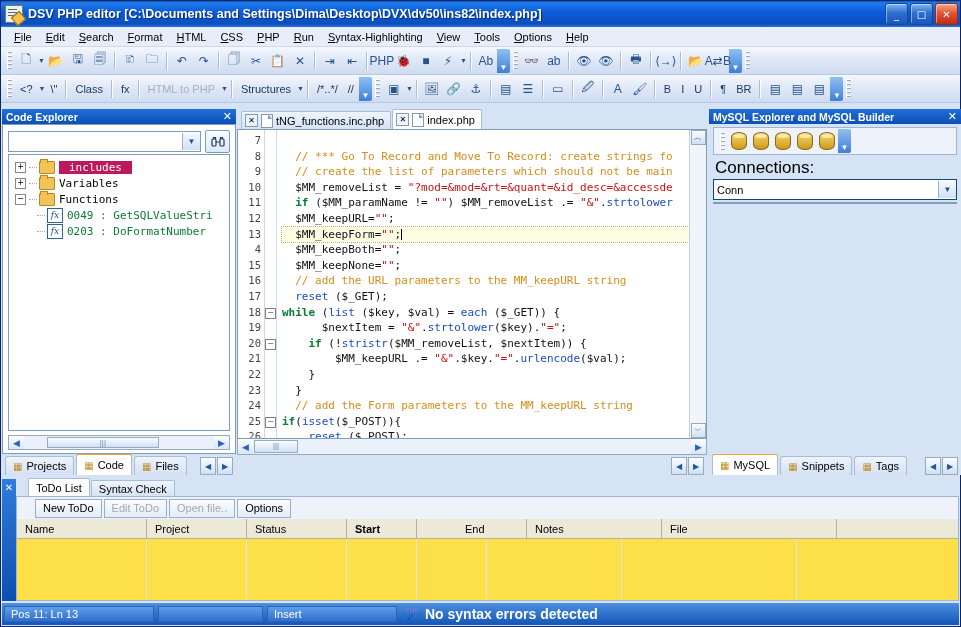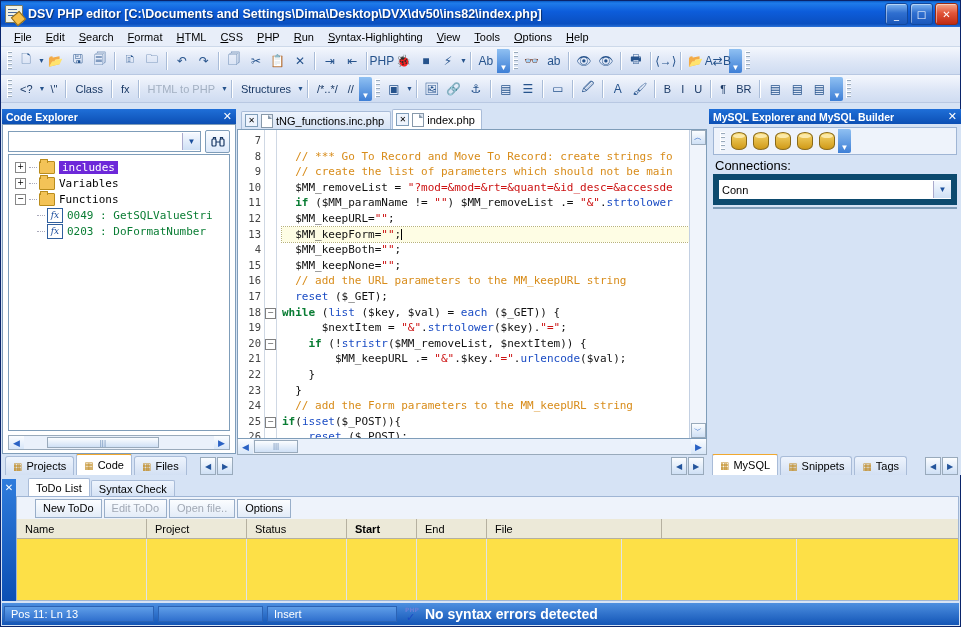--- a/index.html
+++ b/index.html
@@ -79,21 +79,21 @@
   .pm{width:9px;height:9px;border:1px solid #888;background:#fff;font-size:8px;line-height:7px;
      text-align:center;color:#000;margin-right:3px;font-family:"DejaVu Sans",sans-serif;}
   .dots{width:8px;border-bottom:1px dotted #aab;height:1px;margin-right:2px;}
   .folder{width:14px;height:11px;background:#f3c357;border:1px solid #b98c1d;border-radius:1px;
      margin-right:4px;position:relative;}
   .folder:before{content:"";position:absolute;left:0;top:-3px;width:6px;height:3px;
      background:#f3c357;border:1px solid #b98c1d;border-bottom:none;border-radius:1px 1px 0 0;}
   .fxico{width:14px;height:13px;border:1px solid #2f5f9e;background:#fff;color:#1a4c9c;
      font-size:9px;font-style:italic;display:flex;align-items:center;justify-content:center;
      margin-right:4px;font-family:"DejaVu Serif",serif;}
-  .sel{background:#6d28d9;color:#fff;padding:0 3px;}
+  .sel{background:#be185d;color:#fff;padding:0 10px;}
   .fnname{color:#0a7d34;}
 
   .hscroll{position:absolute;left:5px;right:5px;bottom:3px;height:15px;display:flex;
      background:#eef3fb;border:1px solid #9ab;box-sizing:border-box;}
   .hs-btn{width:15px;background:linear-gradient(to bottom,#fbfdff,#d7e6f8);
      display:flex;align-items:center;justify-content:center;color:#2a62c4;font-size:9px;}
   .hs-track{flex:1;background:#eaf1fb;position:relative;}
   .hs-thumb{position:absolute;left:12%;width:58%;top:1px;bottom:1px;
      background:linear-gradient(to bottom,#fbfdff,#cfe0f5);border:1px solid #9ab;}
   .hs-thumb:after{content:"|||";position:absolute;left:50%;top:0;transform:translateX(-50%);
@@ -158,22 +158,22 @@
 
   
   #rightpanel{position:absolute;left:708px;top:108px;width:252px;height:366px;
      background:#d6e3f5;display:flex;flex-direction:column;}
   .mysql-tb{height:26px;display:flex;align-items:center;background:#eef3fb;
      border:1px solid #9fb5d4;margin:3px 4px 0 4px;padding-left:3px;}
   .dbico{width:15px;height:16px;border-radius:50%/30%;background:linear-gradient(to bottom,#f5d56a,#d09a18);
      border:1px solid #8a6a18;margin:0 3px;position:relative;}
   .dbico:before{content:"";position:absolute;left:1px;right:1px;top:1px;height:4px;
      border-radius:50%;background:#fbe9a8;}
-  .lbl-conn{font-size:13px;color:#000;padding:3px 0 1px 6px;}
-  .conn-combo{margin:0 4px;height:19px;background:#fff;border:6px solid #0c4a6e;
+  .lbl-conn{font-size:17px;color:#000;padding:3px 0 1px 6px;}
+  .conn-combo{margin:0 4px;height:19px;background:#fff;border:1px solid #0c4a6e;
      display:flex;align-items:center;font-size:11px;padding-left:3px;}
   .conn-combo .arrow{margin-left:auto;width:17px;height:17px;display:flex;align-items:center;
      justify-content:center;background:linear-gradient(to bottom,#f5f9ff,#cfe0f5);
      border-left:1px solid #aac;color:#1b4f9c;font-size:8px;}
   .dbtree{margin:2px 4px 0 4px;flex:1;background:#fff;border:1px solid #7f9db9;
      overflow:hidden;position:relative;}
   .dbscroll{position:absolute;right:0;top:0;bottom:0;width:15px;background:#f0f4fb;
      border-left:1px solid #c3d0e2;}
 
   
@@ -571,21 +571,22 @@
           <div class="bbtn dis">Edit ToDo</div>
           <div class="bbtn dis">Open file..</div>
           <div class="bbtn">Options</div>
         </div>
       <div class="grid">
         <div class="ghead" id="td-head">
             <div class="gh" style="width: 130px;">Name</div>
             <div class="gh" style="width: 100px;">Project</div>
             <div class="gh" style="width: 100px;">Status</div>
             <div class="gh" style="width: 70px; font-weight: bold;">Start</div>
-            <div class="gh" style="width: 70px;">End</div>
+            <div class="gh" style="width: 70px; margin-left: 40px;">End</div>
+            <div class="gh" style="width: 135px;">Notes</div>
             <div class="gh" style="width: 175px;">File</div>
           </div>
         <div class="gbody" id="td-body">
             <div class="gcol" style="width: 130px;"></div>
             <div class="gcol" style="width: 100px;"></div>
             <div class="gcol" style="width: 100px;"></div>
             <div class="gcol" style="width: 70px;"></div>
             <div class="gcol" style="width: 70px;"></div>
             <div class="gcol" style="width: 135px;"></div>
             <div class="gcol" style="width: 175px;"></div>

